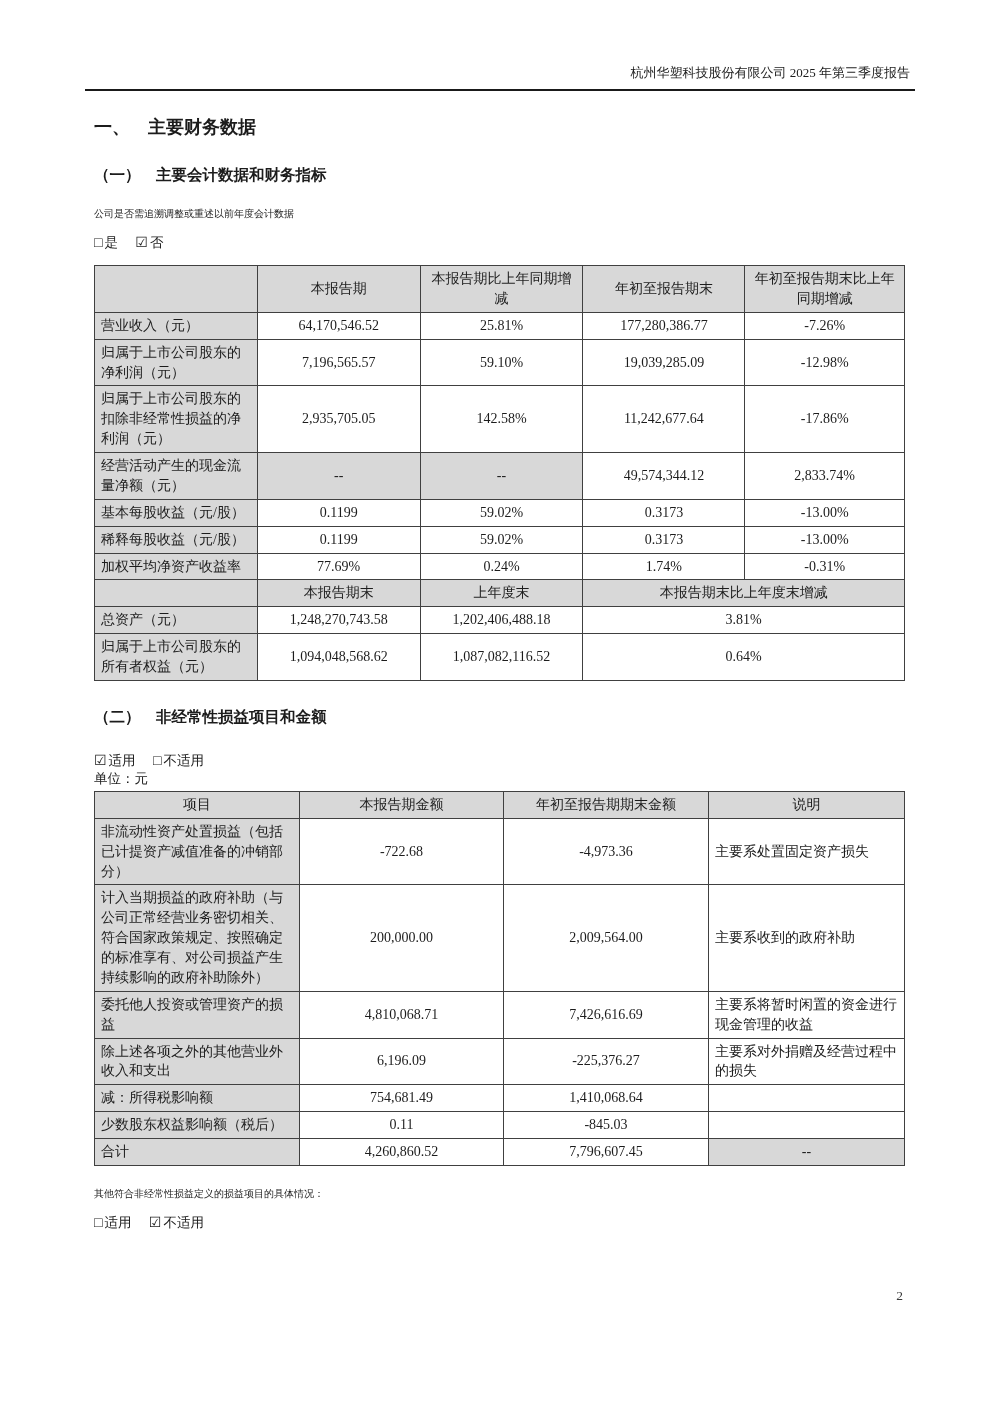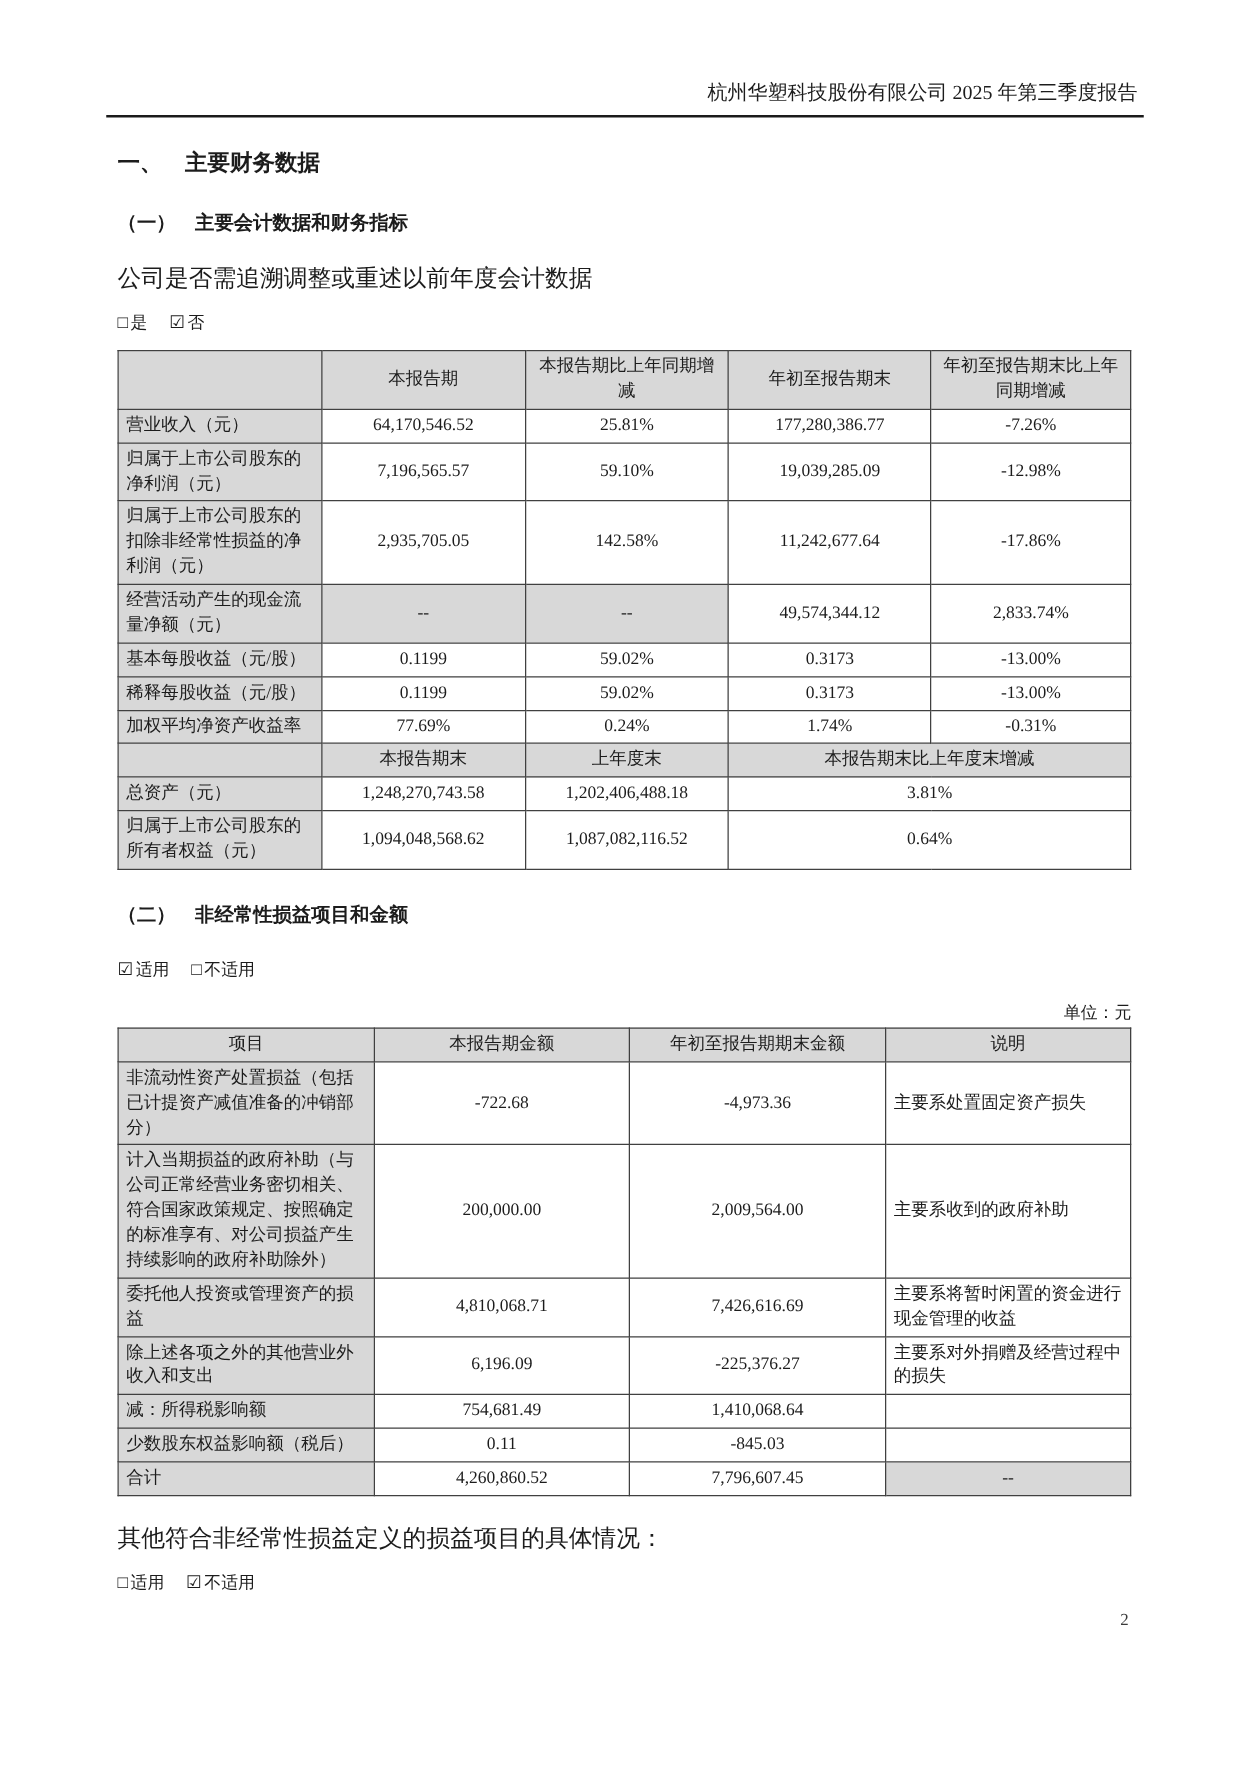--- a/index.html
+++ b/index.html
@@ -1,30 +1,30 @@
 <!DOCTYPE html>
 <html><head>
 <meta charset="utf-8">
 <style>
   html,body { margin:0; padding:0; background:#ffffff; }
   .page {
     position:relative; width:1000px; height:1414px; background:#ffffff;
     font-family:"Liberation Serif","DejaVu Serif",serif; color:#1c1c1c;
     overflow:hidden;
   }
-  .doc-header { padding-top:64px; margin:0 90px 0 85px; text-align:right; font-size:16px; }
+  .doc-header { padding-top:64px; margin:0 90px 0 85px; text-align:right; font-size:13px; }
   .doc-rule { margin:7px 85px 0 85px; border:none; border-top:2.5px solid #1a1a1a; }
   .content { margin:0 95px 0 94px; }
   h1.sec { font-size:18px; font-weight:bold; margin:24px 0 0 0; }
   h2.sec { font-size:15.5px; font-weight:bold; margin:26px 0 0 0; }
-  p.note { font-size:19px; margin:21px 0 0 0; }
+  p.note { font-size:10px; margin:21px 0 0 0; }
   .checks { font-size:13.5px; margin:13px 0 0 0; }
   .checks .opt { margin-right:14px; }
   .checks .box { margin-right:2px; font-size:14px; }
-  .unit-line { font-size:13.5px; text-align:right; margin:16px 0 3px 0; }
+  .unit-line { font-size:13.5px; text-align:left; margin:0 0 3px 0; }
   table.fin { width:100%; border-collapse:collapse; table-layout:fixed; font-size:14px; line-height:1.42; margin-top:13px; }
   table.fin td { border:1px solid #404040; vertical-align:middle; padding:3px 6px; word-break:break-all; }
   td.g { background:#d8d8d8; }
   td.ctr { text-align:center; }
   td.num { text-align:center; padding-right:10px; }
   td.lbl { text-align:left; padding-left:7px; }
   td.indent { padding-left:34px; }
   td.hdr { text-align:center; padding:6px 4px; }
   .page-num { position:absolute; top:1288px; right:97px; font-size:13.5px; color:#3a3a3a; }
 </style>

